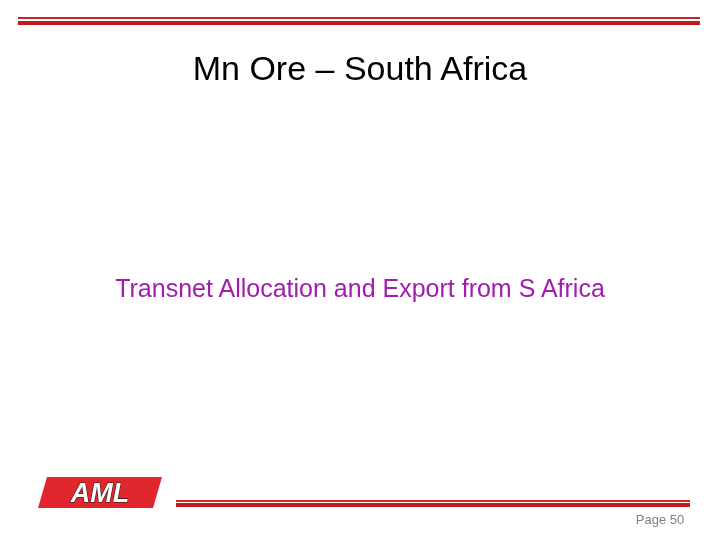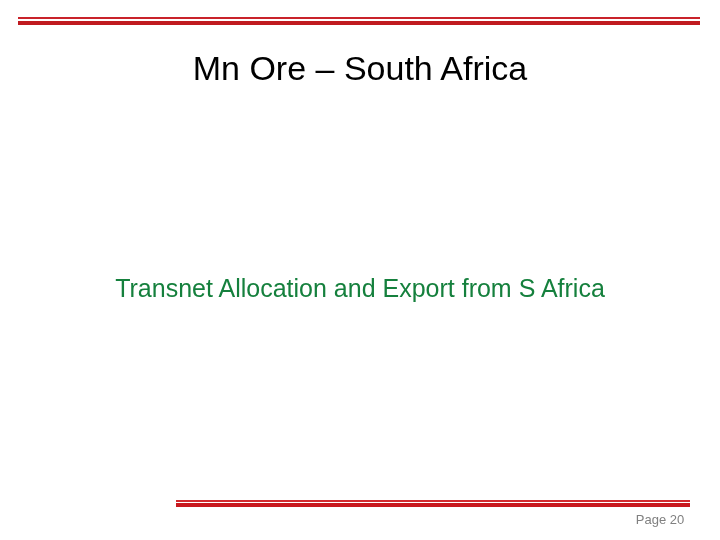--- a/index.html
+++ b/index.html
@@ -75,21 +75,21 @@
   
   .body-block {
     position: absolute;
     left: 22px;
     top: 272px;
     width: 676px;
   }
   .body-line {
     font-size: 25px;
     line-height: 32px;
-    color: #15803d;
+    color: #a21caf;
     text-align: center;
     white-space: nowrap;
   }
 
   
   .footer-rule {
     position: absolute;
     left: 176px;
     top: 500px;
     width: 514px;
@@ -180,18 +180,24 @@
   <div class="body-block">
     <div class="body-line">Transnet Allocation and Export from S Africa</div>
   </div>
 
   <div class="footer-rule">
     <div class="f-thin"></div>
     <div class="f-gap"></div>
     <div class="f-thick"></div>
   </div>
 
-  <div class="page-number">Page 20</div>
+  <div class="page-number">Page 50</div>
 
   <div class="logo">
+    <div class="logo-mark">
+      <svg width="124" height="31" viewBox="0 0 124 31" xmlns="http://www.w3.org/2000/svg">
+        <polygon points="9,0 124,0 115,31 0,31" fill="#e1262d"></polygon>
+        <text x="62" y="25" text-anchor="middle" font-family="Liberation Sans, sans-serif" font-size="27" font-weight="bold" font-style="italic" fill="#ffffff" stroke="#1a1a1a" stroke-width="1.1" paint-order="stroke fill" letter-spacing="0">AML</text>
+      </svg>
+    </div>
   </div>
 
 </div>
 
 </body></html>

